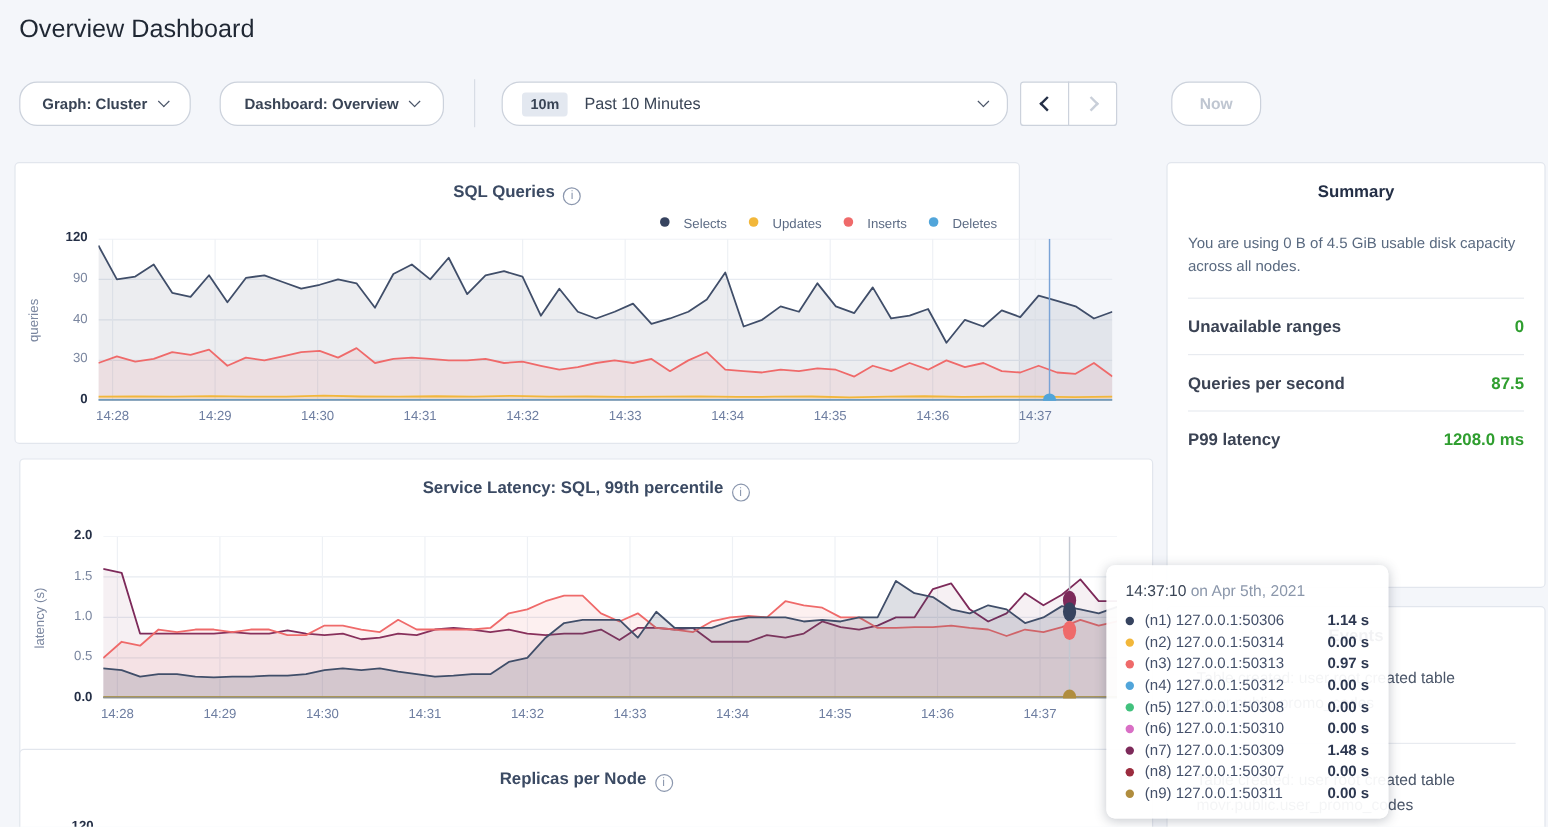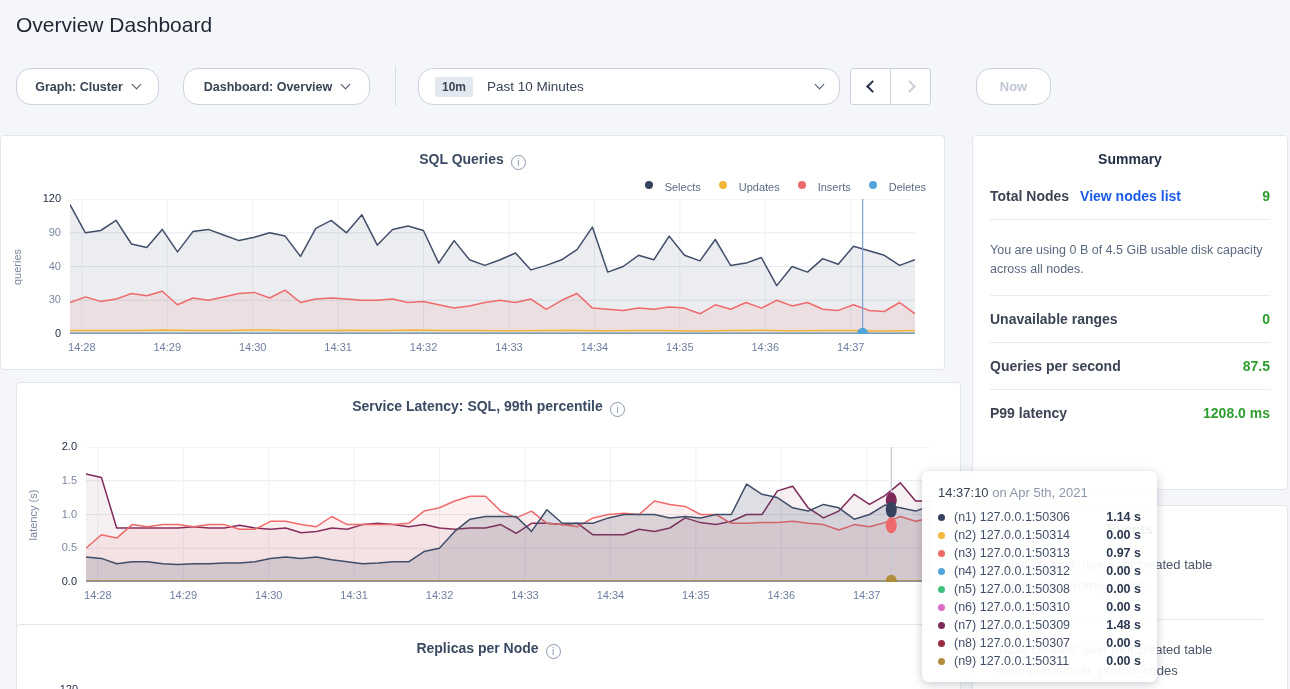--- a/index.html
+++ b/index.html
@@ -20,21 +20,21 @@
   .now-btn{color:#bfc6d1;font-size:13px;cursor:default}
   
   .card{position:absolute;background:#fff;border:1px solid #e2e6ed;border-radius:4px}
   .chart-title{position:absolute;top:15px;left:0;right:0;text-align:center;font-size:14px;font-weight:700;color:#3b4a63}
   .info-i{display:inline-block;width:15px;height:15px;border:1px solid #8a96ad;border-radius:50%;font-size:10px;
           line-height:13px;color:#8a96ad;text-align:center;margin-left:7px;vertical-align:-2px;font-weight:400;cursor:pointer}
   .legend{position:absolute;top:45px;right:18px;display:flex;gap:18px;align-items:center}
   .legend-item{display:flex;align-items:flex-start;gap:12px;font-size:11px;color:#5c6b84;cursor:pointer}
   .legend-dot{width:8px;height:8px;border-radius:50%}
   .ytick{position:absolute;text-align:right;font-size:11px;color:#7b87a0}
-  .ytick.end{font-weight:400;color:#242f46}
+  .ytick.end{font-weight:700;color:#242f46}
   .xtick{position:absolute;width:36px;text-align:center;font-size:11px;color:#6e7ea1}
   .axis-label{position:absolute;width:16px;display:flex;align-items:center;justify-content:center}
   .axis-label span{transform:rotate(-90deg);white-space:nowrap;font-size:11px;color:#7b87a0}
   .chart-svg{position:absolute}
   
   .panel-title{text-align:center;font-size:14px;font-weight:700;color:#242f46;padding-top:15px}
   .summary-body{padding:6px 17px 0}
   .srow{padding:15px 0;border-top:1px solid #e8ebf0}
   .srow:first-child{border-top:none}
   .srow-top{display:flex;align-items:baseline}
@@ -77,21 +77,21 @@
 <div class="btn" style="left:850px;width:41px;border-radius:3px 0 0 3px">
   <span class="arrow left"></span>
 </div>
 <div class="btn" style="left:890px;width:41px;border-radius:0 3px 3px 0">
   <span class="arrow right"></span>
 </div>
 <div class="btn now-btn" style="left:976px;width:75px">
   <span>Now</span>
 </div>
 
-<div class="card" id="sql-card" style="left:0;top:135px;width:945px;height:235px">
+<div class="card" id="sql-card" style="left:12px;top:135px;width:838px;height:235px">
   <div class="chart-title">
     <span>SQL Queries</span><span class="info-i">i</span>
   </div>
   <div class="legend" id="sql-legend">
       <div class="legend-item">
         <span class="legend-dot" style="background: rgb(54, 67, 95);"></span>
         <span>Selects</span>
       </div>
       <div class="legend-item">
         <span class="legend-dot" style="background: rgb(242, 183, 58);"></span>
@@ -211,27 +211,20 @@
   <div class="chart-title">
     <span>Replicas per Node</span><span class="info-i">i</span>
   </div>
   <div class="ytick end" style="left:0;width:61px;top:58px">120</div>
 </div>
 
 <div class="card" style="left:972px;top:135px;width:316px;height:355px">
   <div class="panel-title">Summary</div>
   <div class="summary-body">
     <div class="srow">
-      <div class="srow-top">
-        <span class="lbl">Total Nodes</span>
-        <span class="link">View nodes list</span>
-        <span class="val">9</span>
-      </div>
-    </div>
-    <div class="srow">
       <div class="desc">You are using 0 B of 4.5 GiB usable disk capacity across all nodes.</div>
     </div>
     <div class="srow">
       <div class="srow-top">
         <span class="lbl">Unavailable ranges</span>
         <span class="val">0</span>
       </div>
     </div>
     <div class="srow">
       <div class="srow-top">

